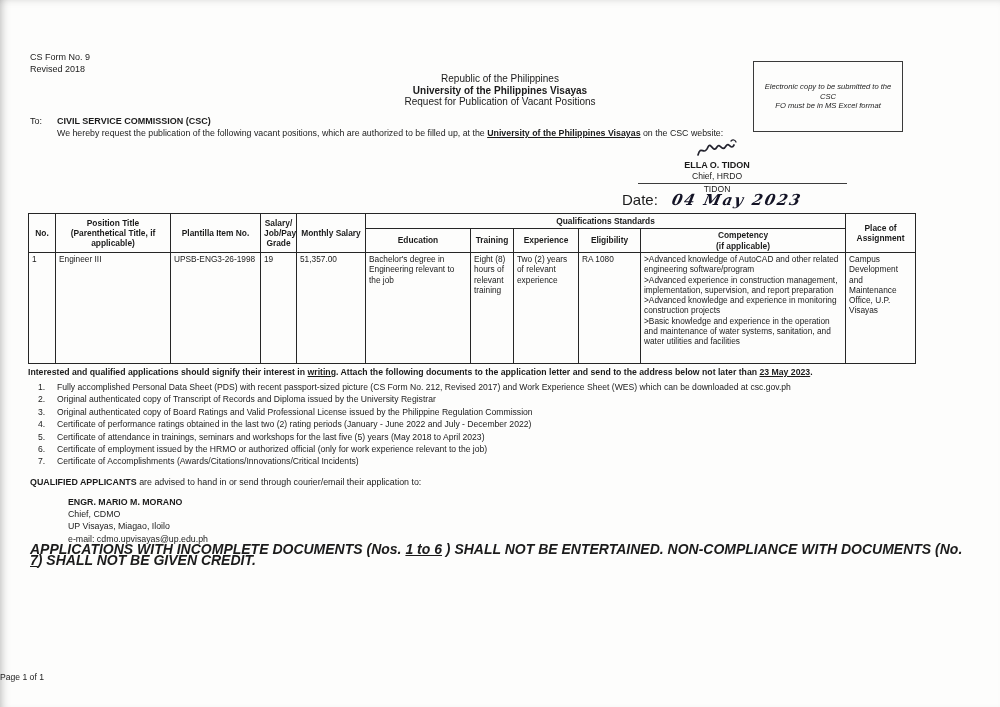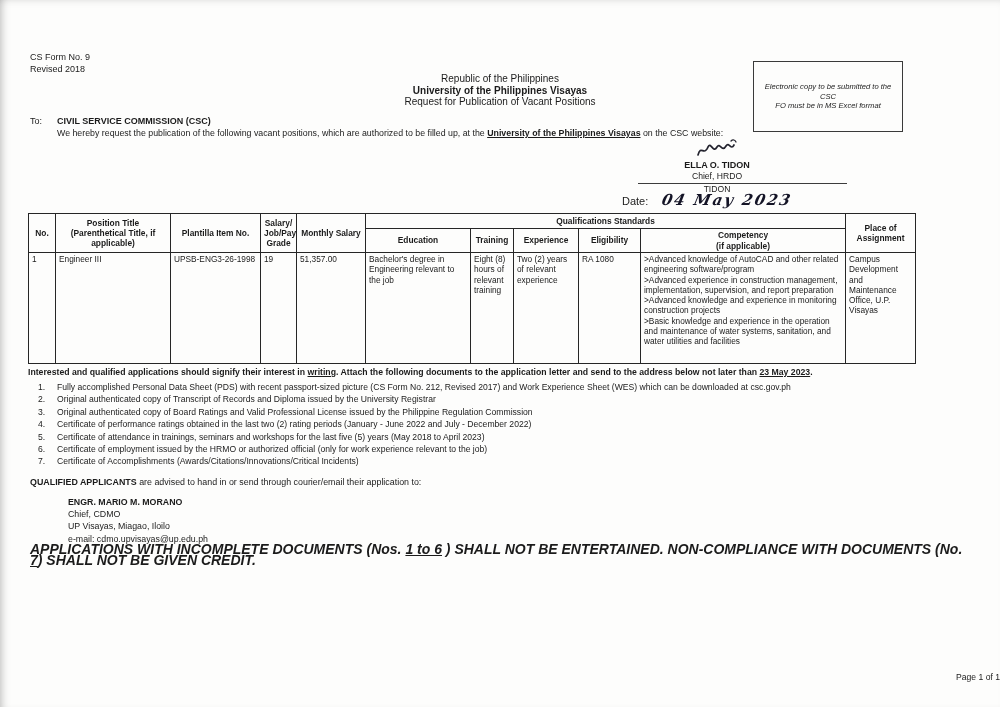--- a/index.html
+++ b/index.html
@@ -31,21 +31,21 @@
   .bu { font-weight:bold; text-decoration:underline; }
 
   
   .sig-block { left:597px; top:138px; width:240px; text-align:center; }
   .sig-script { height:22px; }
   .sig-name { font-size:9px; font-weight:bold; line-height:11px; }
   .sig-title { font-size:8.6px; line-height:10.5px; }
   .sig-line { border:0; border-top:1.2px solid #3c3c3c; margin:1px 0 0 41px; width:209px; }
   .sig-office { font-size:8.6px; line-height:10.5px; }
   .date-row { left:622px; top:191px; display:flex; align-items:baseline; gap:14px; }
-  .date-label { font-size:11px;text-align:right; }
+  .date-label { font-size:15px;text-align:right; }
   .date-hand {
     font-family:"DejaVu Serif", serif; font-style:italic; font-weight:bold;
     font-size:15px; letter-spacing:2px; transform:skewX(-12deg); color:#141426;
   }
 
   
   .vacancy-table { left:28px; top:213px; border-collapse:collapse; table-layout:fixed; width:887px;
     font-size:8.3px; line-height:10.3px; }
   .vacancy-table th, .vacancy-table td { border:1px solid #262626; padding:1px 3px; }
   .vacancy-table { border:1.6px solid #161616; }
@@ -64,21 +64,21 @@
   .doc-list { left:38px; top:381px; width:930px; list-style:none; }
   .doc-list li { display:flex; font-size:8.6px; line-height:12.4px; }
   .li-num { width:19px; flex:0 0 19px; }
   .qualified-line { left:30px; top:477px; font-size:8.9px; }
   .qualified-line .b { font-weight:bold; }
   .contact-block { left:68px; top:496px; font-size:8.8px; line-height:12.2px; }
   .contact-block .b { font-weight:bold; }
   .warning-line { left:30px; top:544px; width:940px; font-size:14px; font-weight:bold; line-height:11px;font-style:italic; }
   .u { text-decoration:underline; }
 
-  .page-footer { left:0; top:672px; width:1000px; text-align:right; font-size:8.6px; color:#222; }
+  .page-footer { left:0; top:672px; width:1000px; text-align:left; font-size:8.6px; color:#222; }
 </style>
 </head>
 <body>
 
 <div class="page">
 
   <div class="abs form-meta">
     <div>CS Form No. 9</div>
     <div>Revised 2018</div>
   </div>

